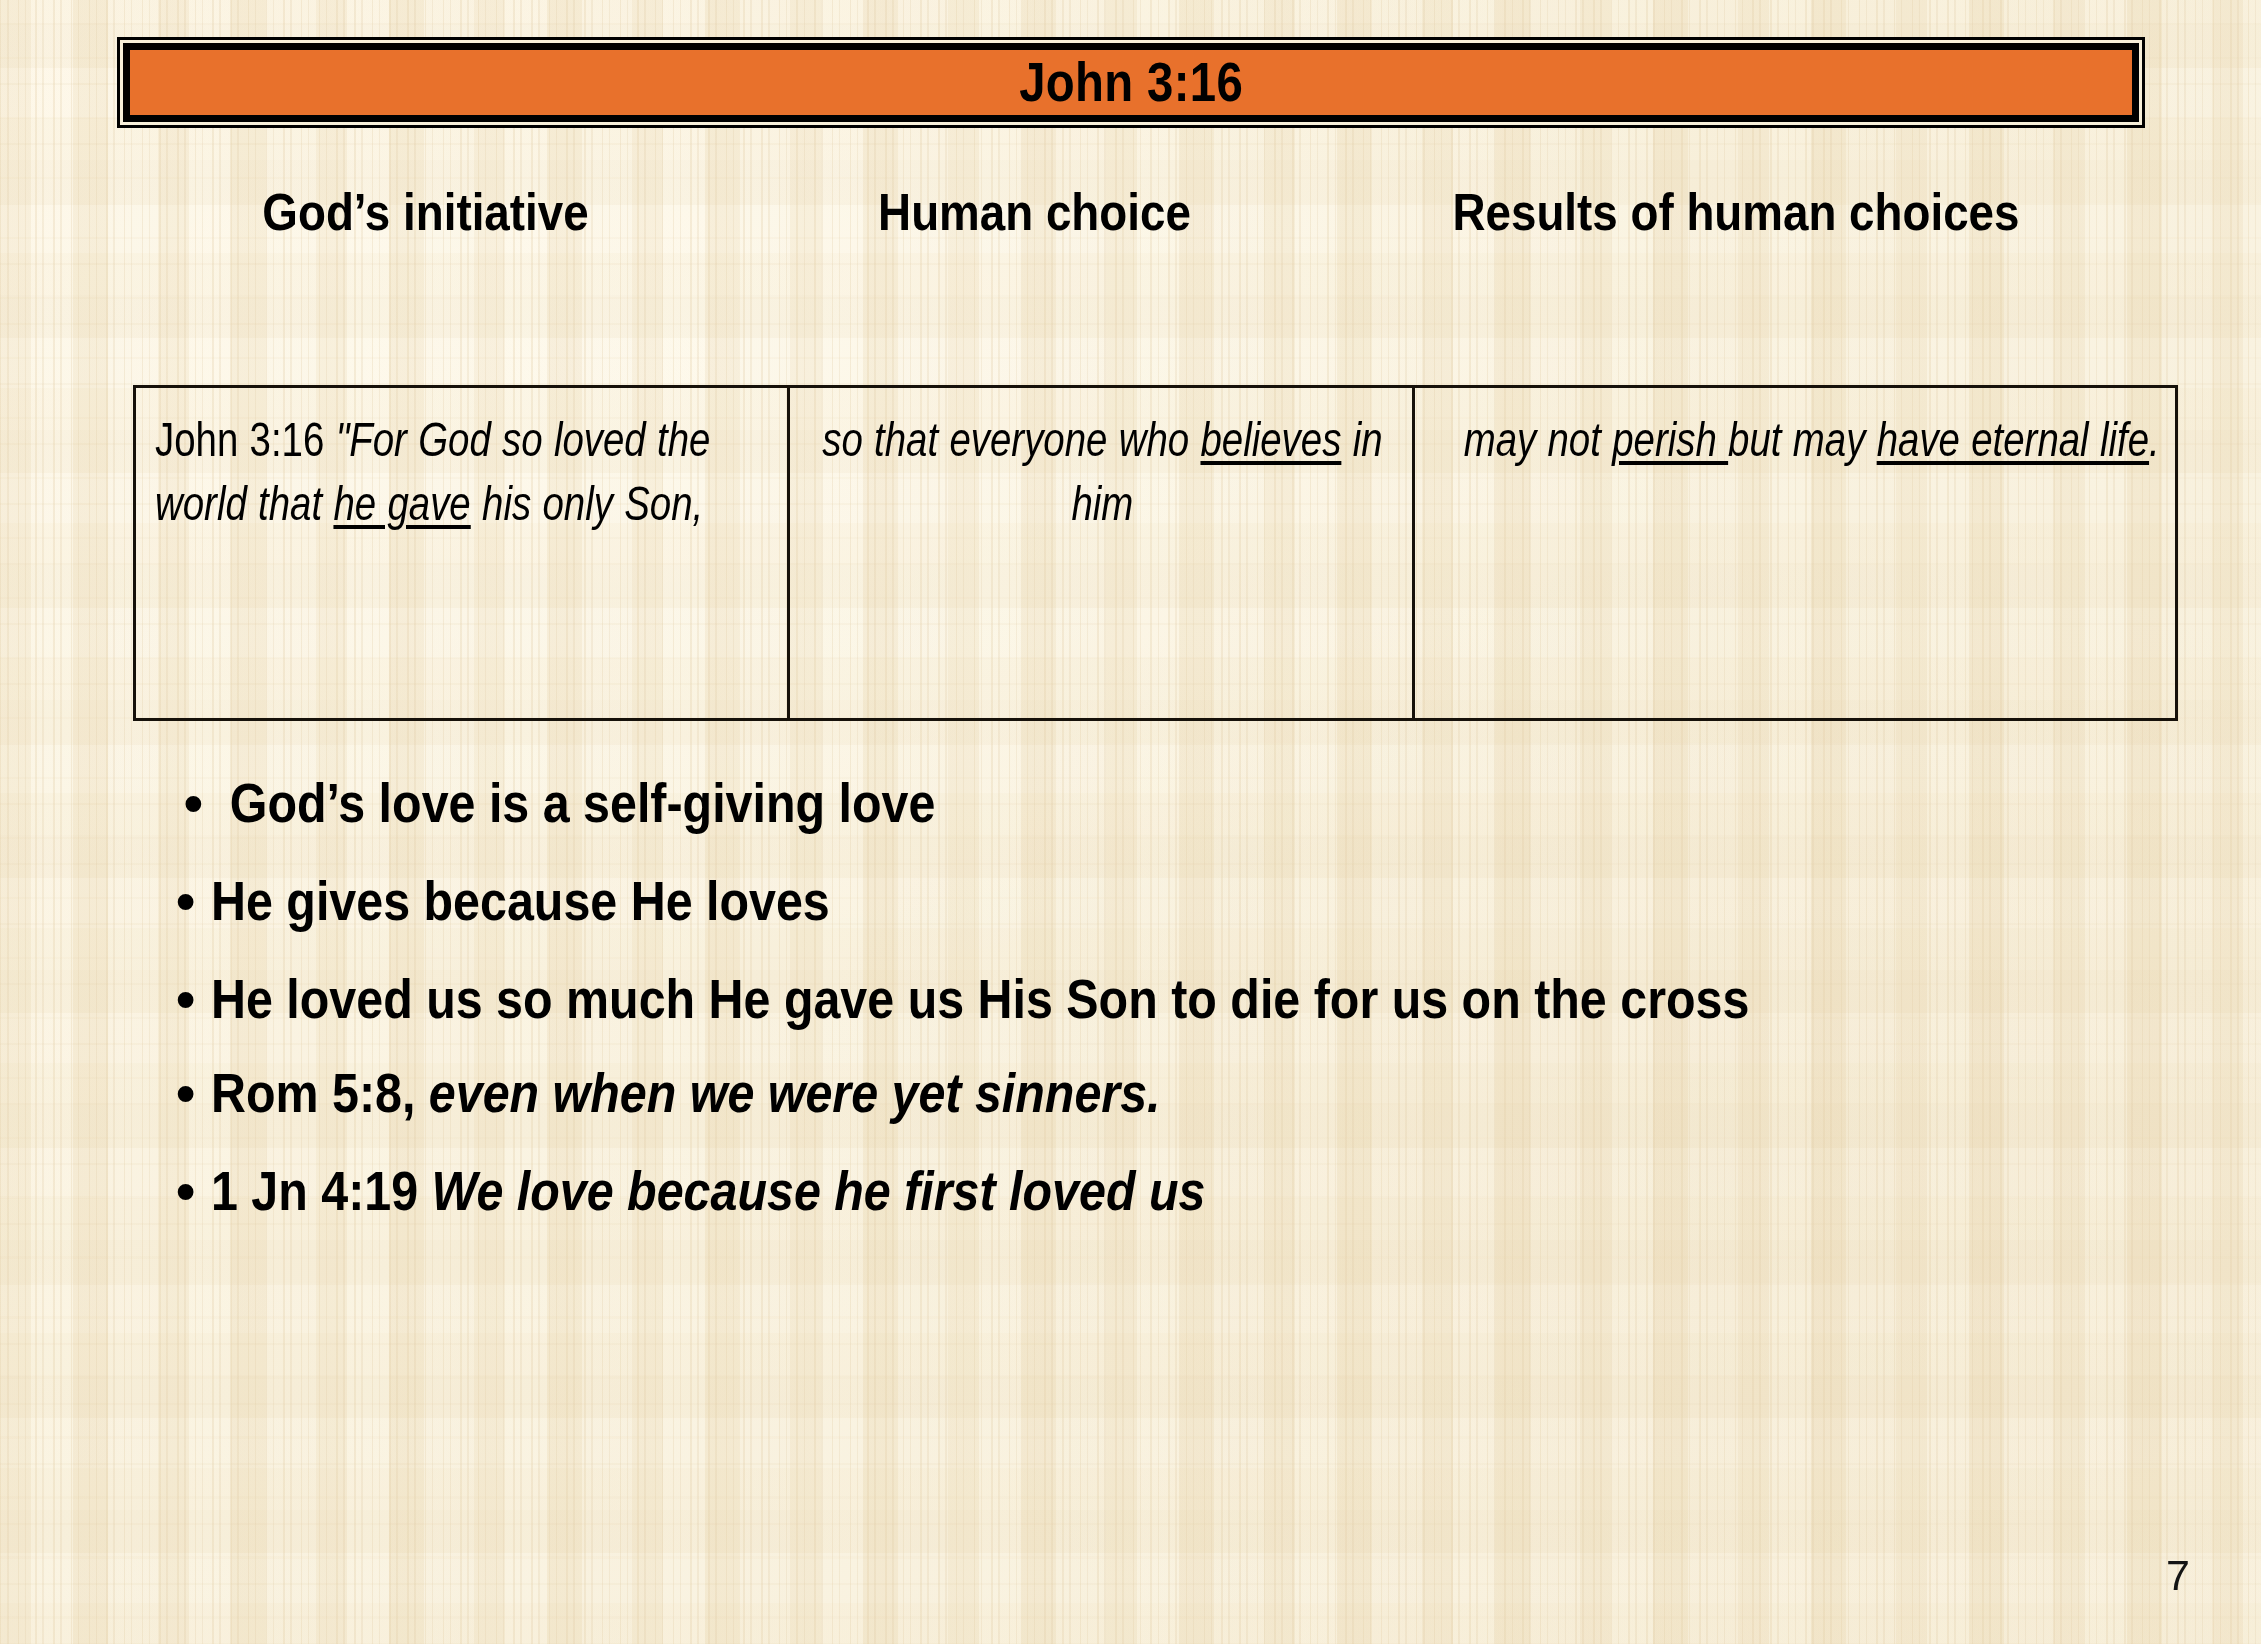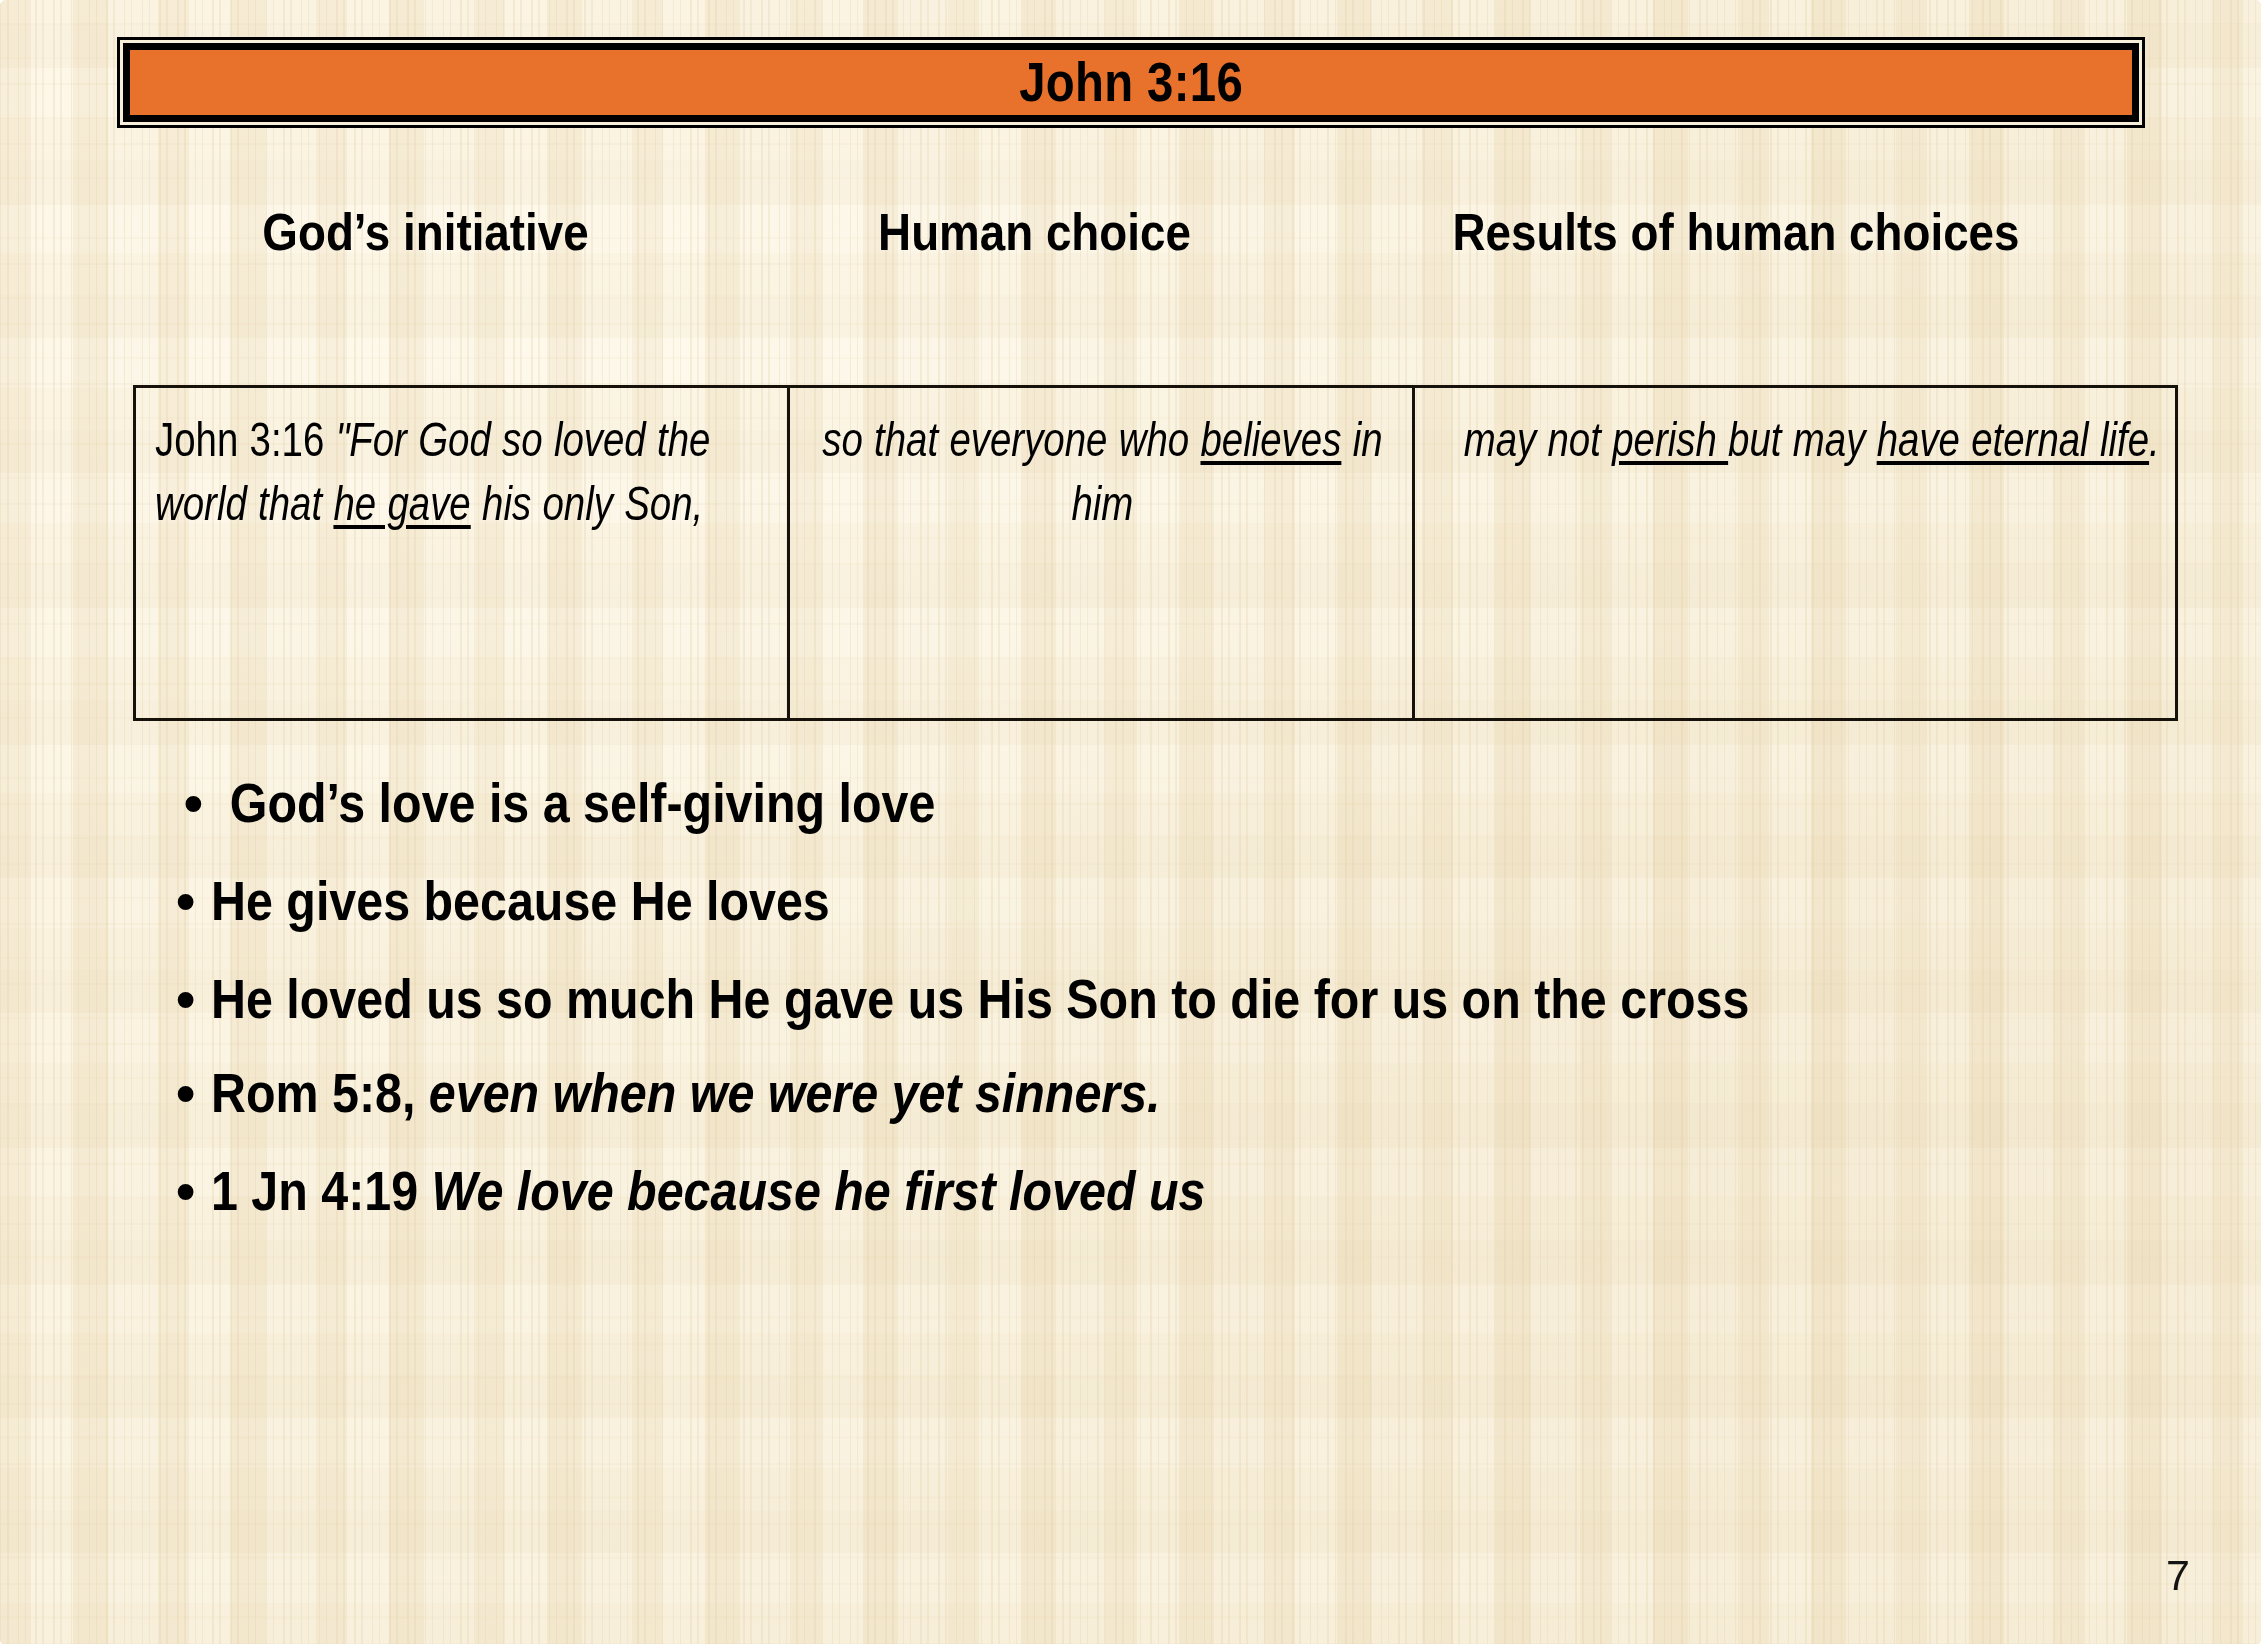--- a/index.html
+++ b/index.html
@@ -8,21 +8,20 @@
     background: #ffffff;
   }
   .slide {
     position: relative;
     width: 2261px;
     height: 1645px;
     overflow: hidden;
     background-color: #f8f0dc;
     font-family: "Liberation Sans", sans-serif;
     color: #000000;
-    border-radius: 6px;
   }
   
   .paper-texture {
     position: absolute;
     inset: 0;
     background-color: #f9f1dd;
     background-image:
       repeating-linear-gradient(90deg,
         rgba(226,205,166,0.30) 0px, rgba(226,205,166,0.30) 1.5px,
         rgba(255,250,238,0.00) 1.5px, rgba(255,250,238,0.00) 7px,
@@ -82,21 +81,20 @@
     white-space: nowrap;
   }
 
   
   .col-headers {
     position: absolute;
     left: 117px;
     top: 183px;
     width: 2050px;
     display: flex;
-    margin-top: 20px;
   }
   .col-header {
     font-weight: bold;
     font-size: 52px;
     line-height: 1.14;
     text-align: center;
     transform: scaleX(0.88);
     transform-origin: center top;
   }
   .col-header.c1 { width: 617px; }

